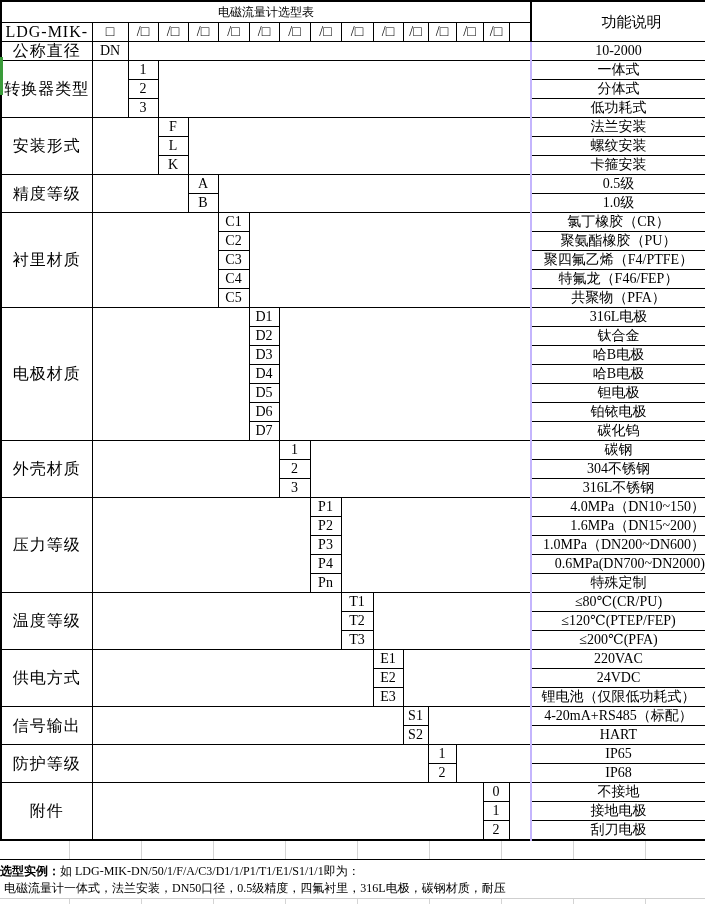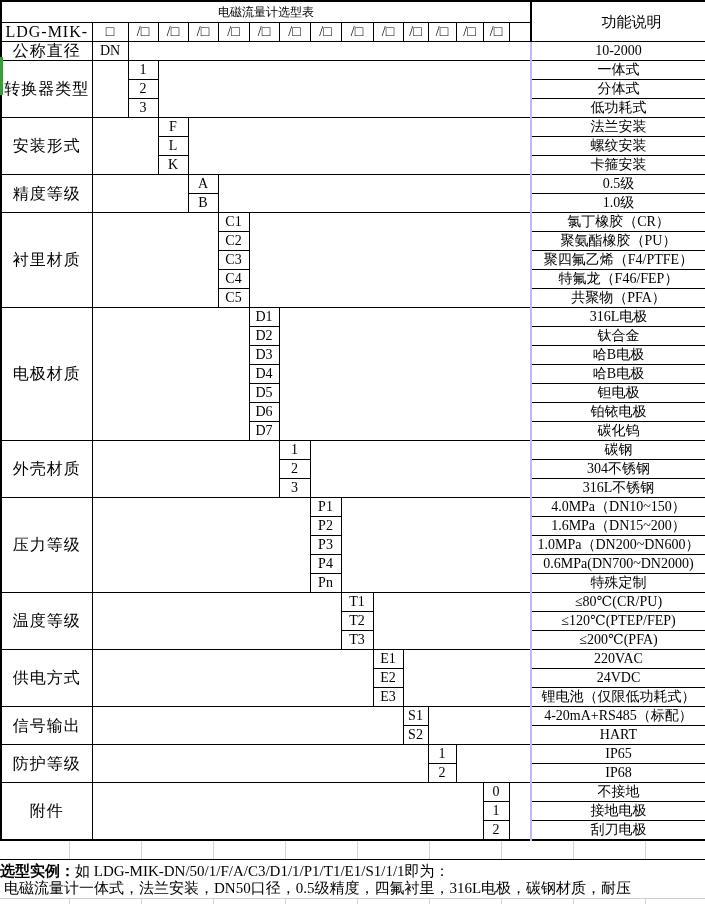--- a/index.html
+++ b/index.html
@@ -13,36 +13,36 @@
     border-collapse:collapse;table-layout:fixed;width:705px;
     border:2px solid #000;
   }
   table.sel td{
     border:1px solid #000;padding:0;height:18px;line-height:18px;
     font-size:14px;text-align:center;white-space:nowrap;overflow:hidden;
   }
   table.sel td.title-cell{height:20px;font-size:12px;}
   table.sel td.fn{border-left:2px solid #c4b5fd;}
   table.sel td.fn-head{border-left:2px solid #000;font-size:15px;padding-left:26px;}
-  table.sel td.desc-left{text-align:center;padding-left:0;}
+  table.sel td.desc-left{text-align:right;padding-left:0;}
   table.sel td.label-cell{font-size:16px;letter-spacing:1px;}
   table.sel td.code-cell{font-size:14px;margin-left:12px;}
   table.sel td.box-cell{font-size:14px;}
   
   .grid-strip{
     width:705px;
     background:repeating-linear-gradient(90deg,
       transparent 0,transparent 71px,#d4d4d4 71px,#d4d4d4 72px);
     background-position:-2px 0;
   }
   .gap-strip{height:18px;border-bottom:1px solid #000;}
   .bottom-strip{height:5px;border-top:1px solid #cfcfcf;}
   
   .example-block{
-    padding:2px 0 1px 0;font-size:15px;line-height:17px;
+    padding:2px 0 1px 0;font-size:12px;line-height:17px;
   }
   .example-line1{height:18px;line-height:18px;}
   .example-lead{font-weight:bold;}
   .example-body-line{height:17px;}
   .example-body-line.indent{padding-left:4px;}
   
   .green-marker{
     position:absolute;left:0;top:57px;width:3px;height:38px;
     background:#3a9b3a;z-index:5;
   }

